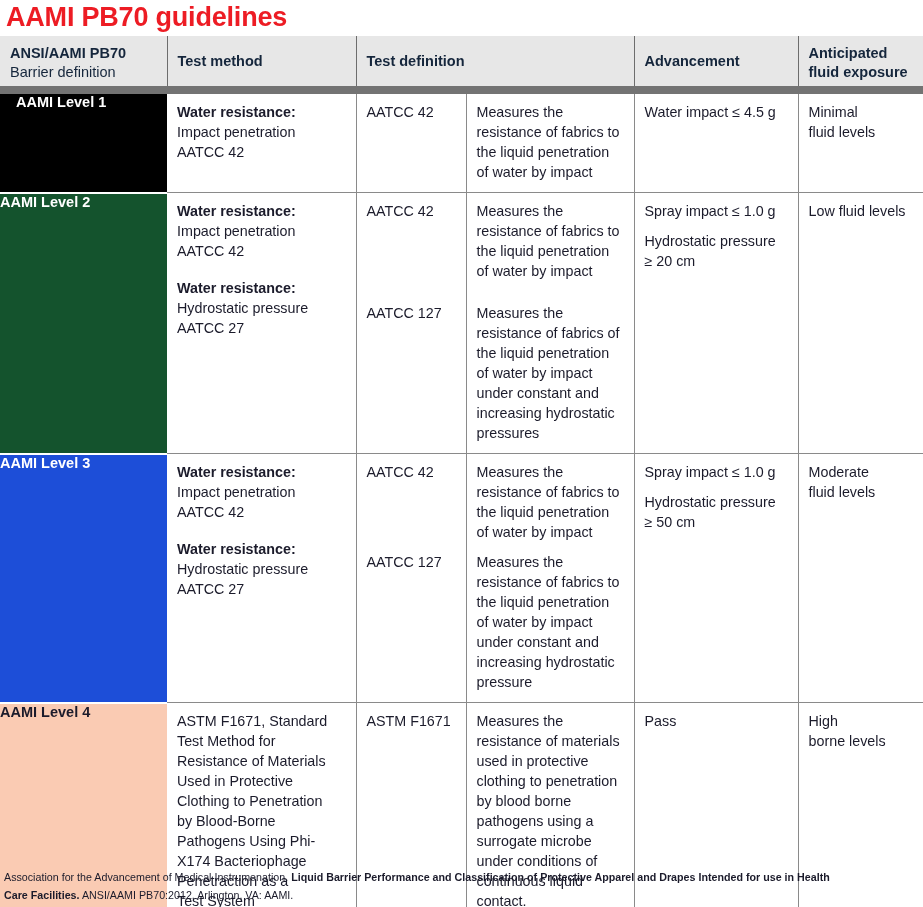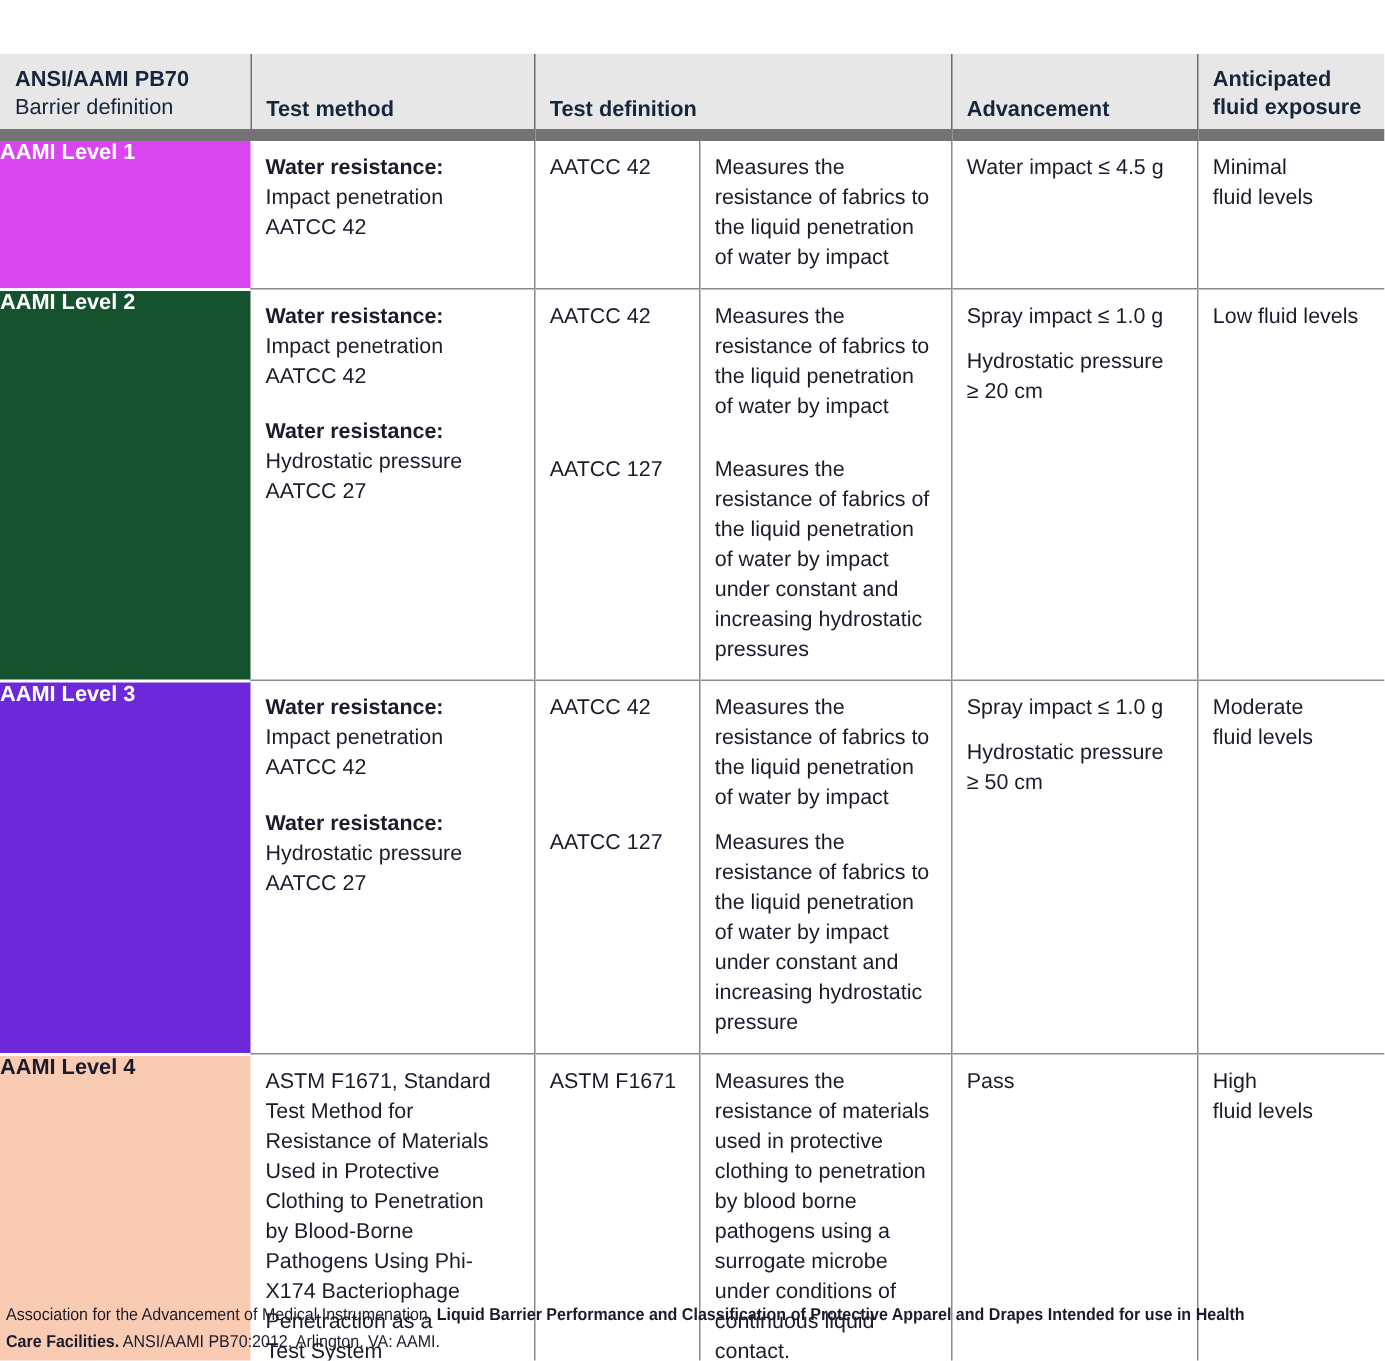--- a/index.html
+++ b/index.html
@@ -38,21 +38,21 @@
     border-bottom:8px solid #737373;
   }
   .hdr .hcell{
     font-size:14.5px; font-weight:bold; line-height:1.32;
     color:#15263C;
     padding:8px 8px 0 10px;
     box-sizing:border-box;
     height:54px;
   }
   .hdr .hcell.vsep{ border-left:1px solid #6d6d6d; }
-  .hdr .hcell.bottomalign{ padding-top:28px; }
+  .hdr .hcell.bottomalign{ padding-top:16px; }
 
   
   .levelcell{
     color:#ffffff;
     font-weight:bold;
     font-size:14.5px;
     padding:9px 0 0 16px;
     box-sizing:border-box;
     border-bottom:2px solid #ffffff;
   }
@@ -84,20 +84,21 @@
     transform:scaleX(0.93);
     transform-origin:left top;
   }
   .caption .b{ font-weight:bold; }
 </style>
 </head>
 <body>
 
 <div class="page">
 
+  <div class="title" style="color: rgb(237, 28, 36);">AAMI PB70 guidelines</div>
 
   <table class="grid">
     <colgroup>
       <col style="width:167px">
       <col style="width:189px">
       <col style="width:110px">
       <col style="width:168px">
       <col style="width:164px">
       <col style="width:125px">
     </colgroup>
@@ -111,21 +112,21 @@
       <td class="hcell vsep bottomalign">Test method</td>
       <td class="hcell vsep bottomalign" colspan="2">Test definition</td>
       <td class="hcell vsep bottomalign">Advancement</td>
       <td class="hcell vsep">
         <div>Anticipated</div>
         <div>fluid exposure</div>
       </td>
     </tr>
 
     <tr class="body">
-      <td class="levelcell" style="background: #d946ef; color: rgb(255, 255, 255);">
+      <td class="levelcell" style="background: #000000; color: rgb(255, 255, 255); padding-left: 16px;">
         <span>AAMI Level 1</span>
       </td>
       <td class="txt nolb" style="height:90px">
         <div class="blk">
           <span class="bold">Water resistance:</span><br>
           <span style="white-space:pre-line">Impact penetration
 AATCC 42</span>
         </div>
       </td>
       <td class="txt">
@@ -173,21 +174,21 @@
         <div class="gap-sm"></div>
         <div style="white-space:pre-line">Hydrostatic pressure
 ≥ 20 cm</div>
       </td>
       <td class="txt">
         <span style="white-space:pre-line">Low fluid levels</span>
       </td>
     </tr>
 
     <tr class="body">
-      <td class="levelcell" style="background: #6d28d9; color: rgb(255, 255, 255);">
+      <td class="levelcell" style="background: #1d4ed8; color: rgb(255, 255, 255);">
         <span>AAMI Level 3</span>
       </td>
       <td class="txt nolb" style="height:238px">
         <div class="blk">
           <span class="bold">Water resistance:</span><br>
           <span style="white-space:pre-line">Impact penetration
 AATCC 42</span>
         </div>
         <div class="gap"></div>
         <div class="blk">
@@ -230,21 +231,21 @@
         <span>ASTM F1671</span>
       </td>
       <td class="txt">
         <span>Measures the resistance of materials used in protective clothing to penetration by blood borne pathogens using a surrogate microbe under conditions of continuous liquid contact.</span>
       </td>
       <td class="txt">
         <div style="white-space:pre-line">Pass</div>
       </td>
       <td class="txt">
         <span style="white-space:pre-line">High
-fluid levels</span>
+borne levels</span>
       </td>
     </tr>
   </tbody>
     </table>
 
   <div class="caption"><span>Association for the Advancement of Medical Instrumenation. </span><span class="b">Liquid Barrier Performance and Classification of Protective Apparel and Drapes Intended for use in Health Care Facilities.</span><span> ANSI/AAMI PB70:2012. Arlington, VA: AAMI.</span></div>
 
 </div>
 
 </body></html>

